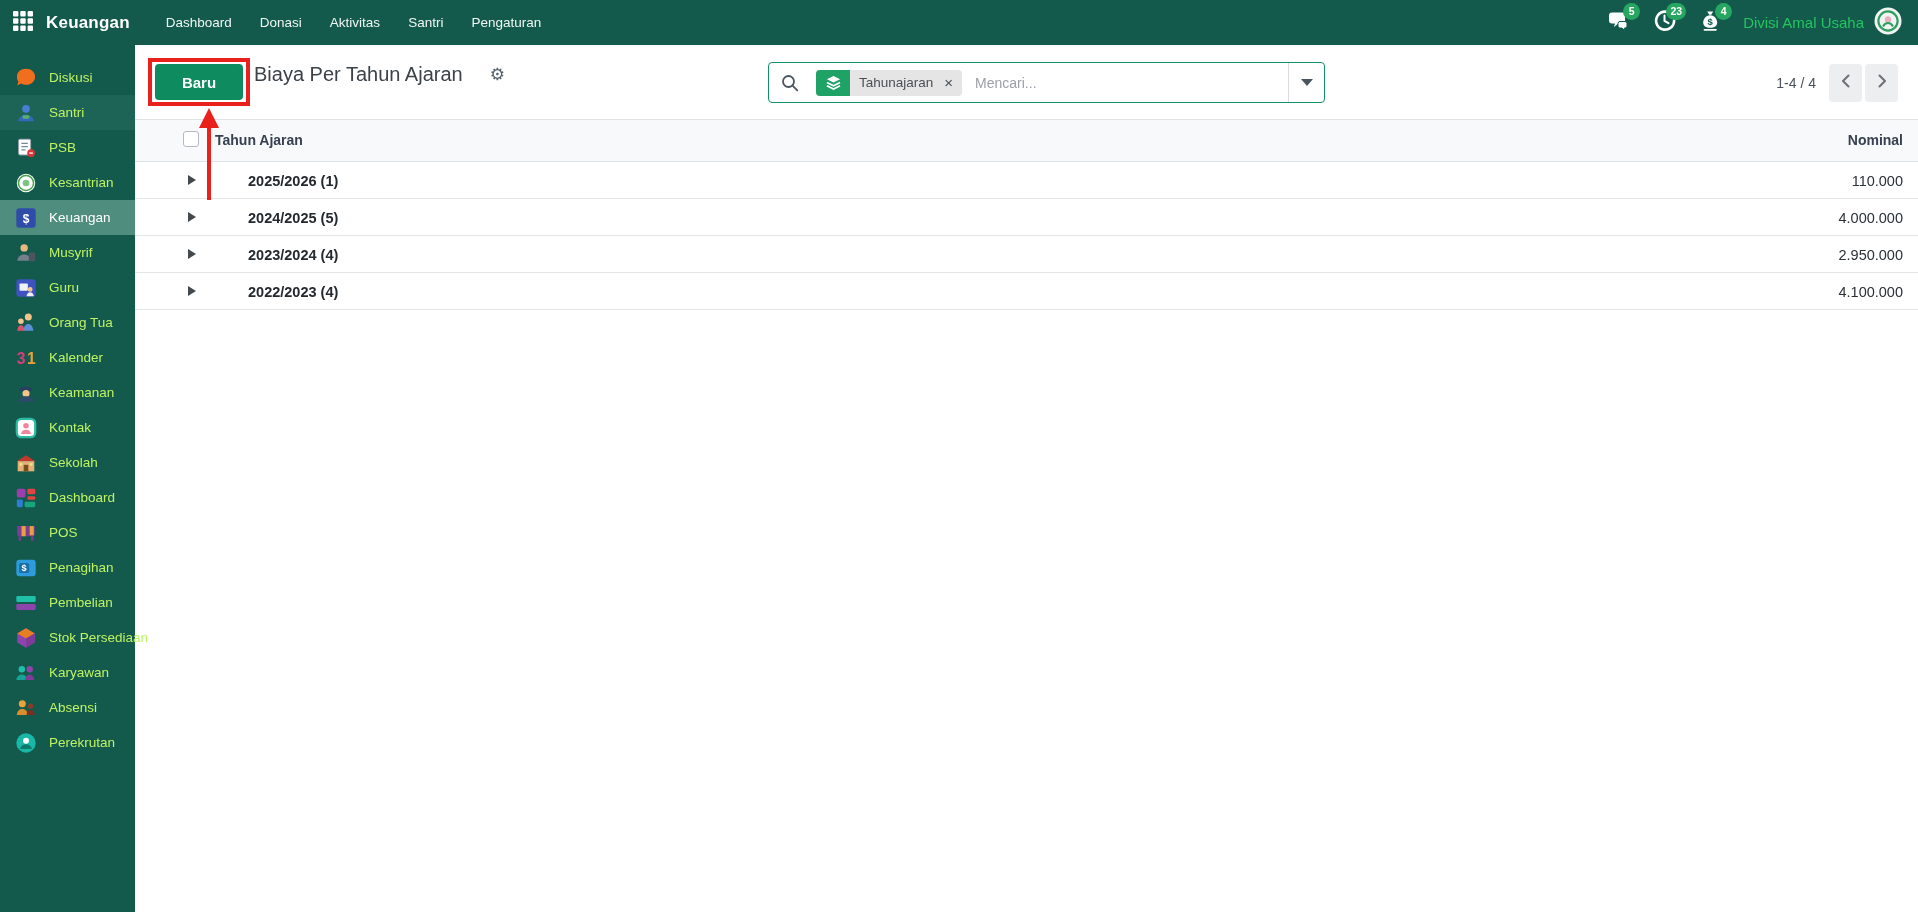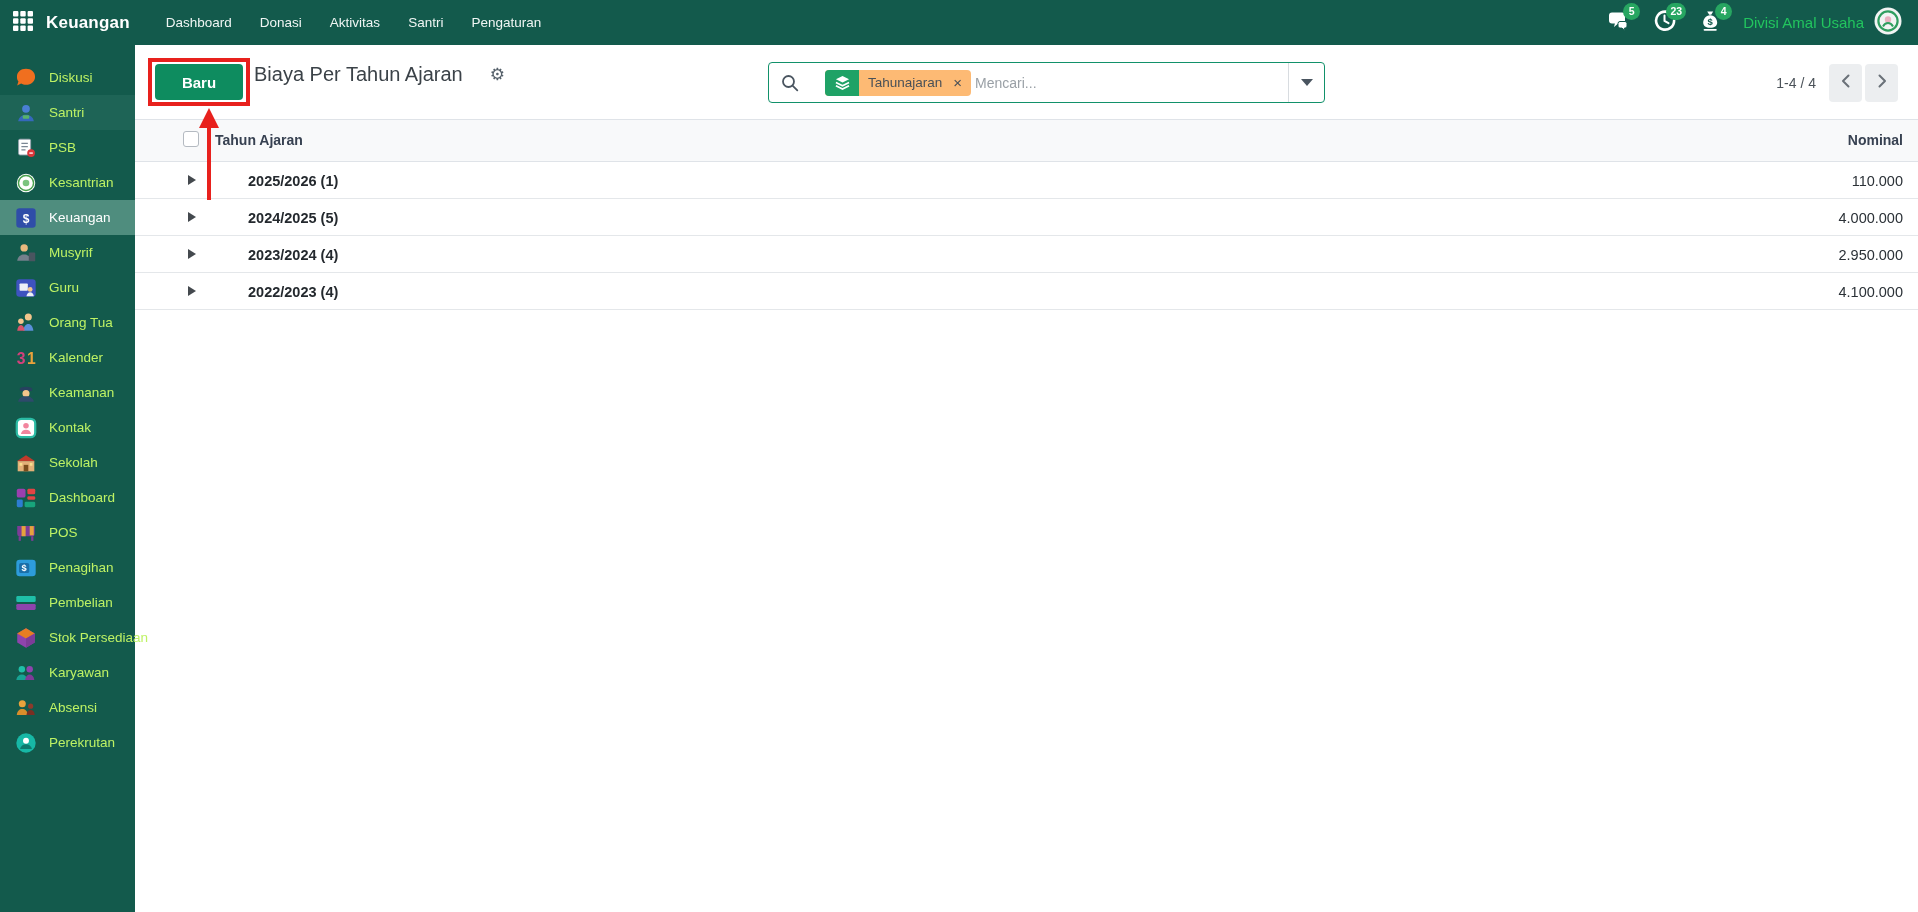--- a/index.html
+++ b/index.html
@@ -41,26 +41,26 @@
     font-size:15px; font-weight:bold; font-family:inherit; cursor:pointer; }
   .view-title { position:absolute; left:119px; top:0; height:58px; display:flex; align-items:center;
     font-size:20px; color:#3b4248; gap:27px; }
   .gear { font-size:17px; color:#55606a; cursor:pointer; line-height:1; }
 
   
   .searchbox { position:absolute; left:633px; top:17px; width:557px; height:41px;
     border:1px solid #12916a; border-radius:4px; background:#fff;
     display:flex; align-items:center; }
   .searchbox .mag { margin:0 6px 0 12px; display:flex; }
-  .facet { height:26px; display:flex; align-items:stretch; background:#fdba74; border-radius:4px;
-    overflow:hidden; margin-left:20px; }
+  .facet { height:26px; display:flex; align-items:stretch; background:#e5e5e5; border-radius:4px;
+    overflow:hidden; margin-left:11px; }
   .facet-ic { width:34px; background:#1fa266; display:flex; align-items:center; justify-content:center; }
   .facet-label { display:flex; align-items:center; padding:0 9px; font-size:13.5px; color:#495057; }
   .facet-close { display:flex; align-items:center; padding:0 9px 0 2px; font-size:15px; color:#495057; cursor:pointer; }
-  .search-input { flex:1; border:none; outline:none; margin-left:4px; font-size:14px;
+  .search-input { flex:1; border:none; outline:none; margin-left:13px; font-size:14px;
     font-family:inherit; color:#212529; background:transparent; }
   .search-input::placeholder { color:#9aa0a6; }
   .search-toggle { width:36px; align-self:stretch; border-left:1px solid #d8dce0;
     display:flex; align-items:center; justify-content:center; cursor:pointer; }
   .caret-down { width:0; height:0; border-left:6px solid transparent; border-right:6px solid transparent;
     border-top:7px solid #4a5560; }
 
   
   .pager { position:absolute; right:20px; top:17px; height:41px; display:flex; align-items:center; gap:13px; }
   .pager-value { font-size:14px; color:#4b5259; }

